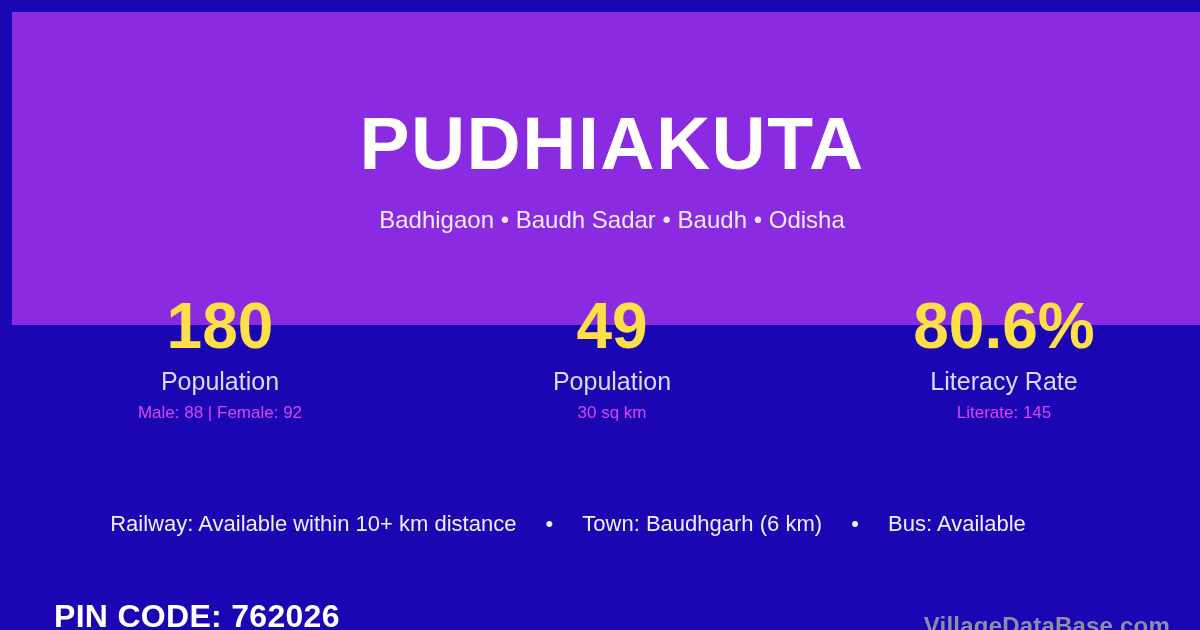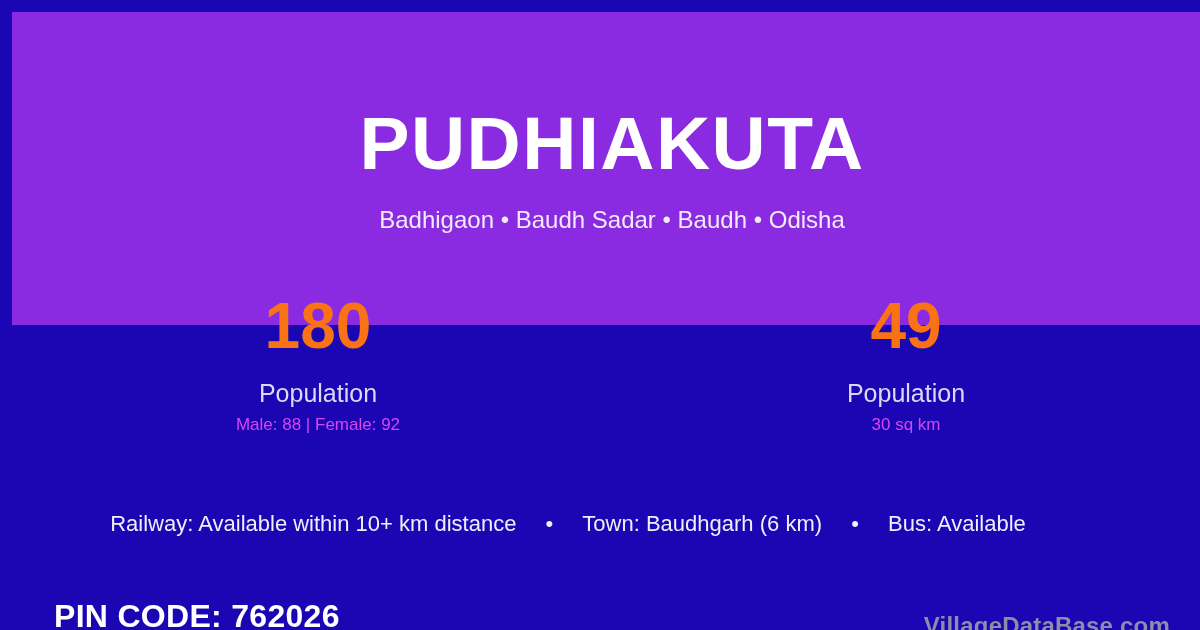--- a/index.html
+++ b/index.html
@@ -50,26 +50,26 @@
     flex:1 1 0;
     display:flex;
     flex-direction:column;
     align-items:center;
   }
   .stat-value {
     height:70px;
     line-height:70px;
     font-size:64px;
     font-weight:bold;
-    color:#f97316;
+    color:#fde047;
     letter-spacing:0px;
     white-space:nowrap;
   }
   .stat-label {
-    margin-top:17px;
+    margin-top:5px;
     height:30px;
     line-height:30px;
     font-size:25px;
     font-weight:normal;
     color:#dcd9f5;
     white-space:nowrap;
   }
   .stat-sub {
     margin-top:6px;
     height:22px;
@@ -127,20 +127,25 @@
       <div class="stat-label">Population</div>
       <div class="stat-sub">Male: 88 | Female: 92</div>
     </div>
 
     <div class="stat">
       <div class="stat-value">49</div>
       <div class="stat-label">Population</div>
       <div class="stat-sub">30 sq km</div>
     </div>
 
+    <div class="stat">
+      <div class="stat-value">80.6%</div>
+      <div class="stat-label">Literacy Rate</div>
+      <div class="stat-sub">Literate: 145</div>
+    </div>
 
   </div>
 
   <div class="infra">
     <span>Railway: Available within 10+ km distance</span>
     <span class="dot">•</span>
     <span>Town: Baudhgarh (6 km)</span>
     <span class="dot">•</span>
     <span>Bus: Available</span>
   </div>

